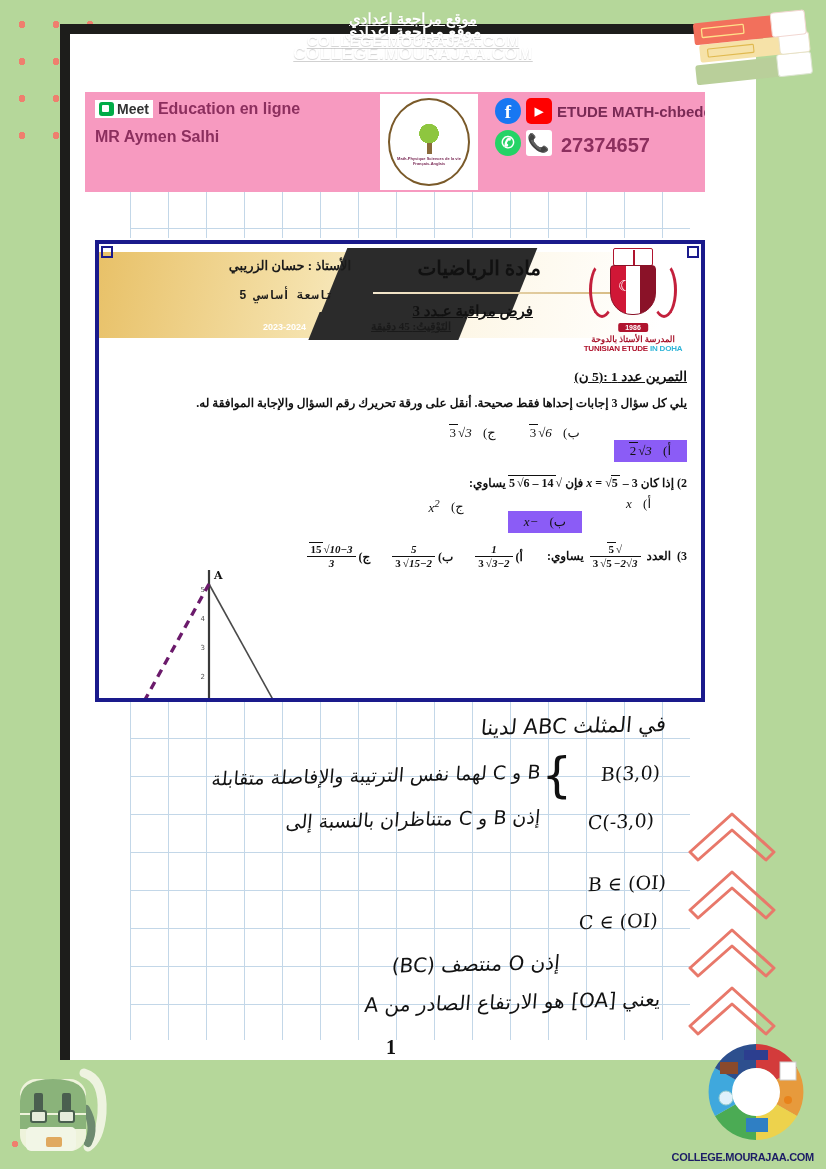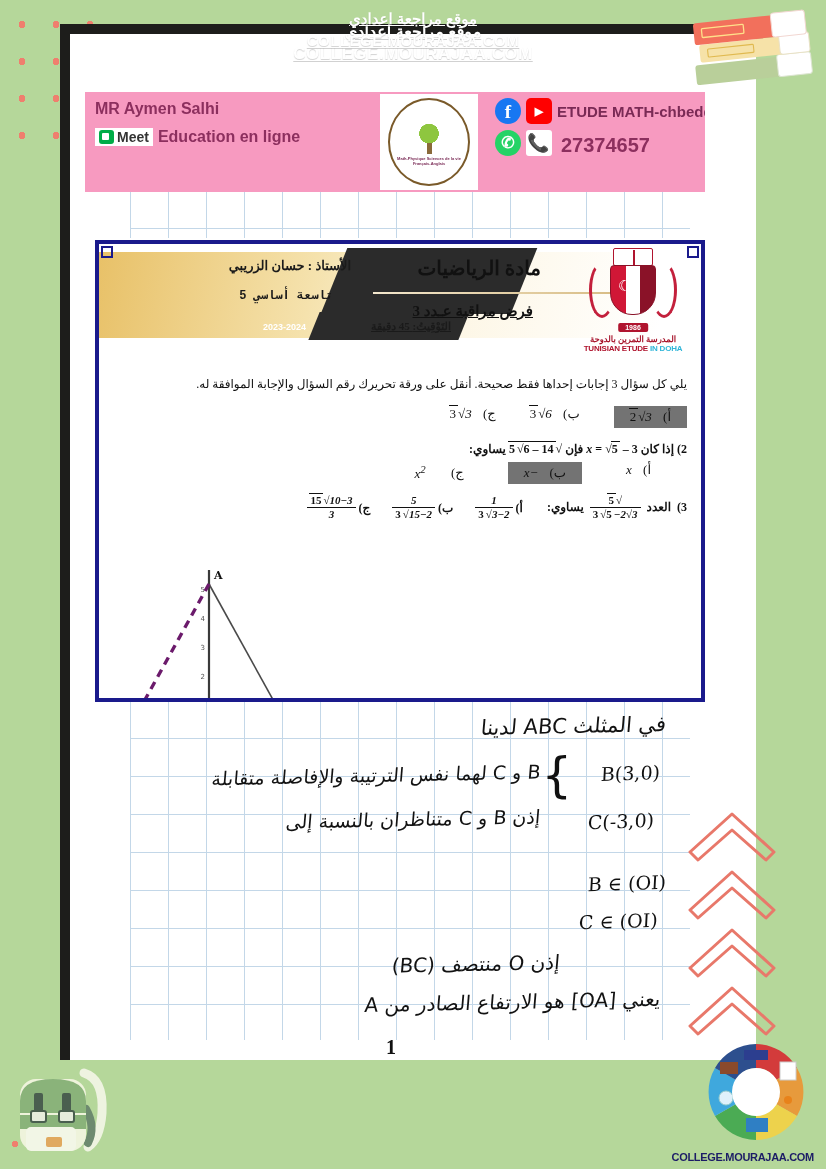--- a/index.html
+++ b/index.html
@@ -230,31 +230,31 @@
   .eh-school-en .blue{ color:#2fb5d8; }
 
   
   #exam-body { position:relative; padding:4px 14px 0 14px; height:338px; }
   .ex-title{
     direction:rtl; text-align:right; font-size:13.5px; font-weight:bold; color:#111;
     text-decoration:underline; font-family:"Liberation Serif",serif;
     margin-top:2px;
   }
   .ex-intro{
-    direction:rtl; text-align:right; font-size:12px; font-weight:normal; color:#111;
+    direction:rtl; text-align:right; font-size:12px; font-weight:bold; color:#111;
     font-family:"Liberation Serif",serif; line-height:1.6; margin-top:9px;
     padding-left:6px;
   }
   .qblock{ direction:rtl; text-align:right; font-family:"Liberation Serif",serif; color:#111; }
   .q-line{ font-size:12px; font-weight:bold; white-space:nowrap; }
   .hl-yellow{ background:#ffef3f; padding:0 1px; }
   .ans-row{ display:flex; flex-direction:row; justify-content:flex-start; gap:28px;
             margin-top:5px; font-size:13px; }
   .ans{ white-space:nowrap; }
-  .ans.boxed{ background:#737373; padding:3px 16px; }
+  .ans.boxed{ background:#8b5cf6; padding:3px 16px;margin-top:15px; }
   .math{ font-family:"Liberation Serif", serif; font-style:italic; }
   .rt{ font-style:normal; }
   .rad{ border-top:1.1px solid #111; padding:0 2px 0 1px; margin-left:-1px; }
   .radsym{ font-style:normal; }
   .frac{ display:inline-block; vertical-align:-0.55em; text-align:center; font-size:11px;
          line-height:1.15; }
   .frac .num{ display:block; border-bottom:1.1px solid #111; padding:0 3px; }
   .frac .den{ display:block; padding:0 3px; }
 
   
@@ -317,28 +317,28 @@
   <div class="wm-wrap" style="top:32px;">
     <span class="wm-en">COLLEGE.MOURAJAA.COM</span>
   </div>
 </div>
 
 <div id="sheet-shadow"></div>
 <div id="sheet"></div>
 
 <div id="pink-banner">
   <div class="pb-left">
-    <div class="pb-line">MR  Aymen Salhi</div>
     <div class="pb-line l2">
       <span class="meet-badge">
         <span class="meet-bubble"></span>
         <span>Meet</span>
       </span>
       <span>Education en ligne</span>
     </div>
+    <div class="pb-line">MR  Aymen Salhi</div>
   </div>
 
   <div class="pb-logo">
     <div class="oval">
       <div class="tree"></div>
       <div class="mini">Math-Physique
 Sciences de la vie
 Français-Anglais</div>
     </div>
   </div>
@@ -382,30 +382,31 @@
       <div class="eh-devoir">فرض مراقبة عـدد 3</div>
 
       <div class="eh-logo">
         <div class="crest">
           <div class="book"></div>
           <div class="wreath-l"></div>
           <div class="wreath-r"></div>
           <div class="shield"></div>
           <div class="ribbon">1986</div>
         </div>
-        <div class="eh-school-ar">المدرسة التمرين بالدوحة</div>
+        <div class="eh-school-ar">المدرسة الأستاذ بالدوحة</div>
         <div class="eh-school-en">
           <span>TUNISIAN ETUDE</span>
           <span class="blue">IN DOHA</span>
         </div>
       </div>
     </div>
 
     <div id="exam-body">
 
+      <div class="ex-title">التمرين عدد 1 :(5 ن)</div>
       <div class="ex-intro">يلي كل سؤال 3 إجابات إحداها فقط صحيحة. أنقل على ورقة تحريرك رقم السؤال والإجابة الموافقة له.</div>
 
       <div class="qblock" style="margin-top:12px;">
         <div class="ans-row" style="direction:rtl; justify-content:flex-start; gap:34px;">
           <span class="ans boxed">
             <span>أ)</span>
             <span class="math" style="margin-right:8px;">3<span class="radsym">√</span><span class="rad rt">2</span></span>
           </span>
           <span class="ans">
             <span>ب)</span>
@@ -431,21 +432,21 @@
           <span class="ans">
             <span>أ)</span>
             <span class="math" style="margin-right:8px;">x</span>
           </span>
           <span class="ans boxed">
             <span>ب)</span>
             <span class="math" style="margin-right:8px;">−x</span>
           </span>
           <span class="ans">
             <span>ج)</span>
-            <span class="math" style="margin-right:22px;">x<sup>2</sup></span>
+            <span class="math" style="margin-right:8px;">x<sup>2</sup></span>
           </span>
         </div>
       </div>
 
       <div class="qblock" style="margin-top:10px;">
         <div class="q-line" style="display:flex; align-items:center; gap:6px; justify-content:flex-start;">
           <span>3)</span>
           <span>العدد</span>
           <span class="frac math">
             <span class="num"><span class="radsym">√</span><span class="rad rt">5</span></span>

